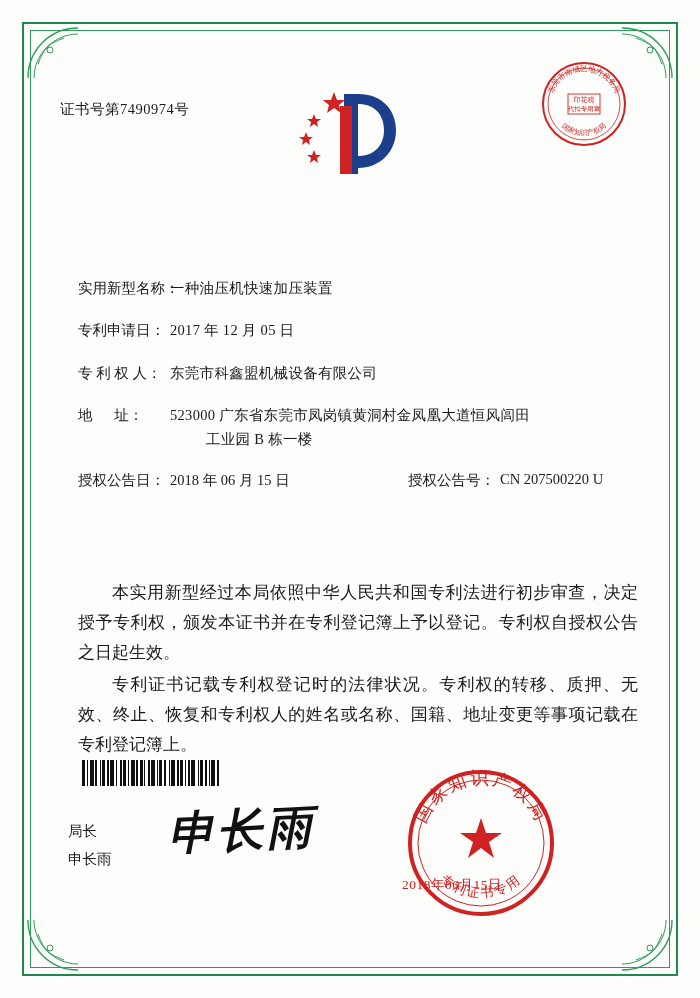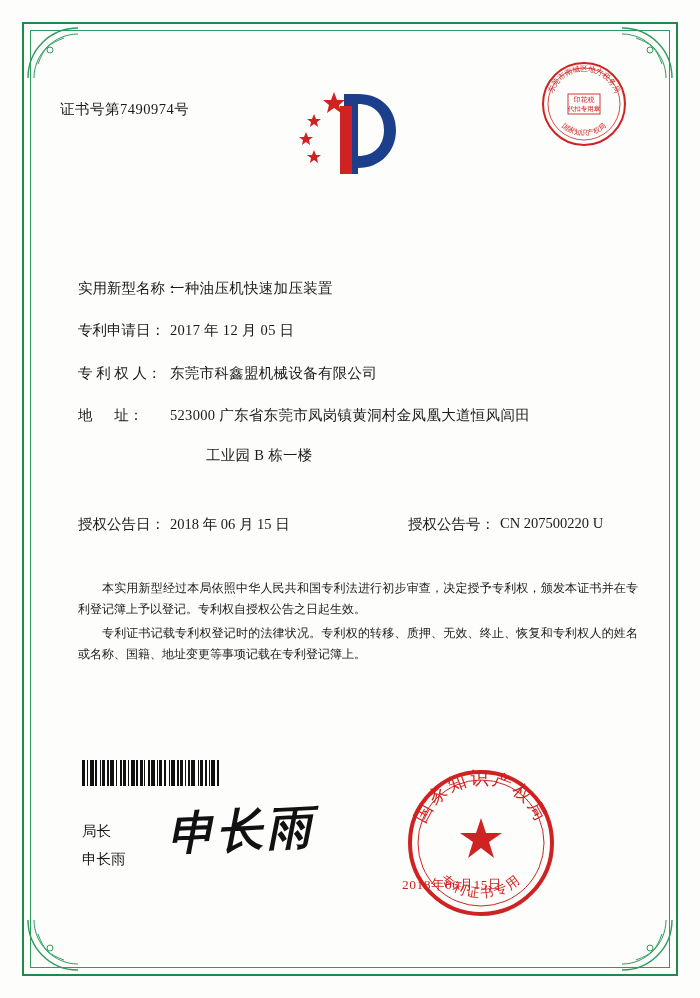--- a/index.html
+++ b/index.html
@@ -103,43 +103,42 @@
     letter-spacing: 0px;
     white-space: pre;
   }
   .field-value {
     flex: 1;
     letter-spacing: 0.3px;
     font-family: Liberation Serif, serif;
   }
   .field-value .second-line {
     display: block;
-    margin-top: 18px;
+    margin-top: 2px;
     margin-left: 36px;
   }
 
   .two-col {
     display: flex;
     font-size: 14.5px;
     margin-bottom: 6px;
   }
   .two-col .col {
     display: flex;
-    margin-top: 28px;
   }
   .two-col .col-left { width: 330px; }
   .two-col .lbl { width: 92px; flex: 0 0 92px; white-space: pre; }
 
   
   .paras {
     position: absolute;
     left: 78px;
     right: 62px;
     top: 578px;
-    font-size: 12px;
+    font-size: 17px;
     line-height: 1.75;
     text-align: justify;
   }
   .para {
     text-indent: 2em;
     margin-bottom: 3px;
   }
 
   
   .barcode {
@@ -153,21 +152,21 @@
   }
   .barcode i {
     display: block;
     background: #111;
     height: 100%;
   }
 
   
   .sig-block {
     position: absolute;
-    left: 82px;
+    left: 68px;
     top: 818px;
     font-size: 14.5px;
     line-height: 1.9;
   }
   .handwriting {
     position: absolute;
     left: 168px;
     top: 800px;
     font-size: 46px;
     font-family: "Liberation Serif", serif;

